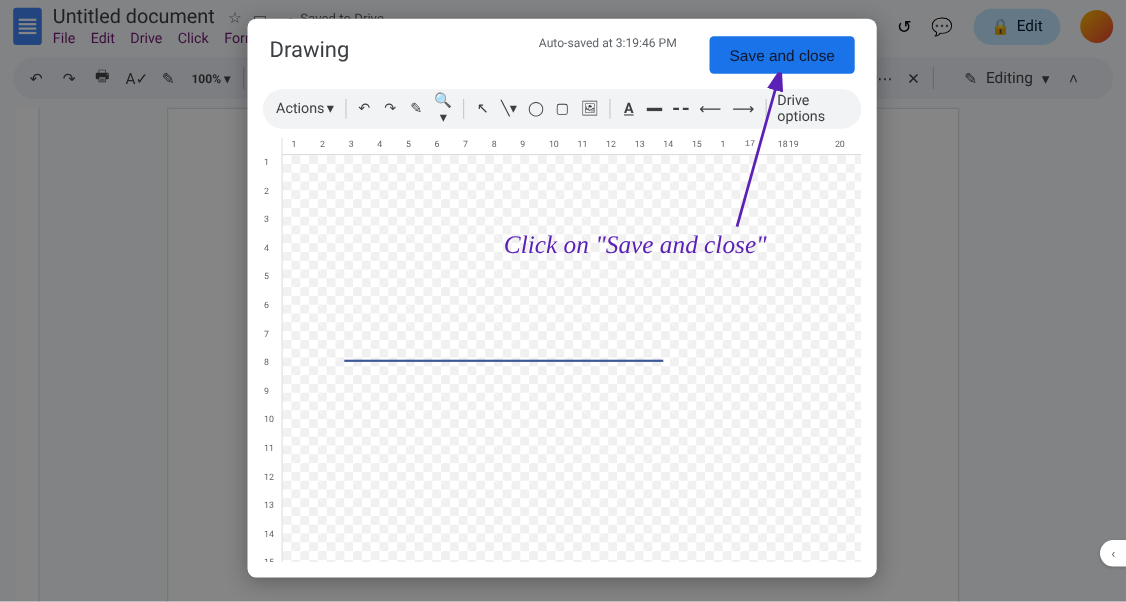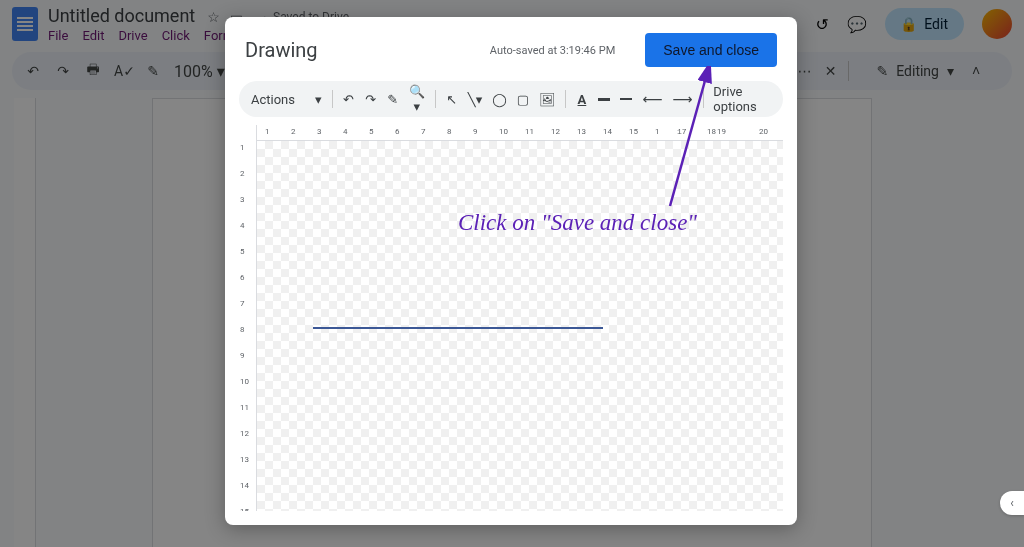--- a/index.html
+++ b/index.html
@@ -64,21 +64,21 @@
   padding: 4px 12px;
   background: #edf2fa;
   border-radius: 24px;
   margin: 4px 12px;
   height: 38px;
   font-size: 14px;
   color: #444746;
 }
 .tb-sep { width: 1px; height: 20px; background: #c7c7c7; }
 .tb-icon { width: 18px; text-align: center; }
-.zoom { font-size: 16px; }
+.zoom { font-size: 11px; font-weight: bold; }
 .editing-pill {
   display: flex; align-items: center; gap: 8px;
   margin-left: auto;
   padding: 4px 10px;
 }
 .chev-pill {
   width: 28px; height: 28px;
   border-radius: 50%;
   display: flex;
   align-items: center;
@@ -116,21 +116,21 @@
   width: 572px;
   height: 508px;
   background: #fff;
   border-radius: 8px;
   box-shadow: 0 4px 20px rgba(0,0,0,0.3);
   display: flex;
   flex-direction: column;
 }
 .dlg-header {
   display: flex;
-  align-items: center;
+  align-items: flex-start;
   padding: 16px 20px 14px 20px;
 }
 .dlg-title {
   font-size: 20px;
   color: #3c4043;
   font-weight: 400;
 }
 .dlg-status {
   margin-left: auto;
   font-size: 11px;
@@ -152,21 +152,21 @@
   align-items: center;
   gap: 10px;
   margin: 0 14px;
   background: #f1f3f4;
   border-radius: 20px;
   padding: 4px 12px;
   height: 36px;
   font-size: 13px;
   color: #3c4043;
 }
-.actions-btn { display: flex; align-items: center; gap: 20px; }
+.actions-btn { display: flex; align-items: center; gap: 2px; }
 .dlg-sep { width: 1px; height: 18px; background: #c7c7c7; }
 .tb-sm { width: 16px; text-align: center; font-size: 13px; }
 .underline-icon { text-decoration: underline; font-weight: bold; }
 .line-w { width: 16px; height: 3px; background: #3c4043; }
 .dash-w { width: 16px; border-top: 2px dashed #3c4043; }
 .arrow-l { font-size: 14px; }
 .format-opts { margin-left: auto; font-size: 13px; }
 .canvas-wrap {
   flex: 1;
   display: flex;

